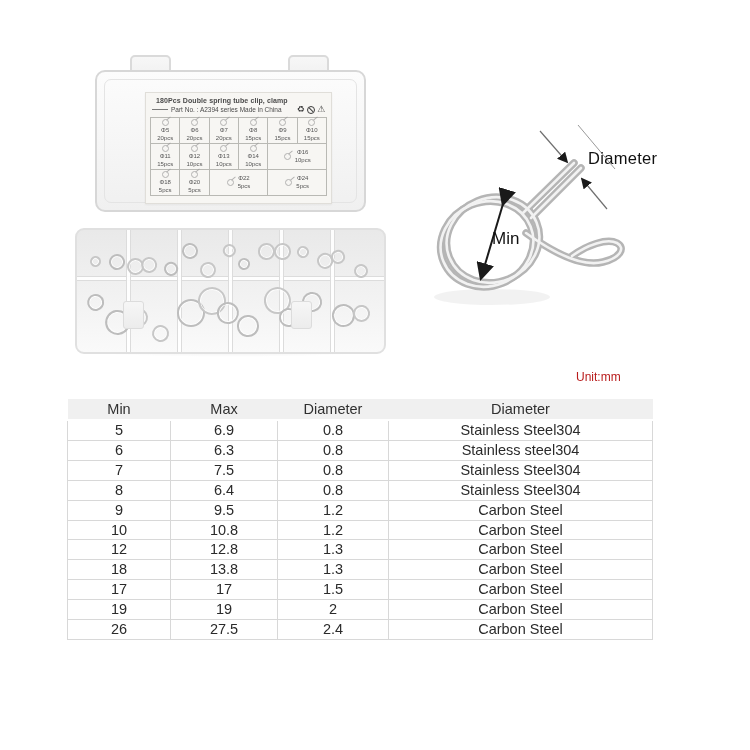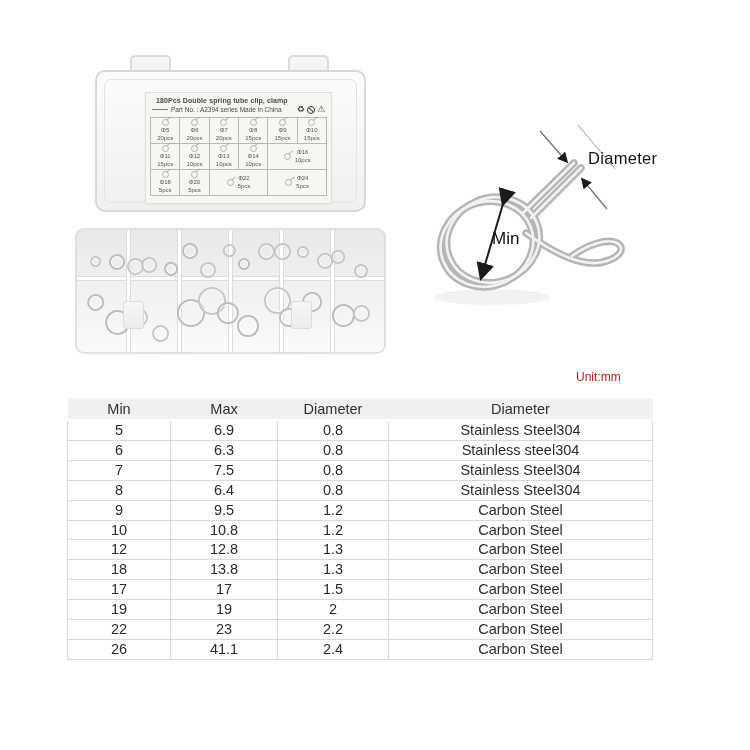--- a/index.html
+++ b/index.html
@@ -345,25 +345,19 @@
         <td>1.5</td>
         <td>Carbon Steel</td>
       </tr>
       <tr>
         <td>19</td>
         <td>19</td>
         <td>2</td>
         <td>Carbon Steel</td>
       </tr>
       <tr>
-        <td>22</td>
-        <td>23</td>
-        <td>2.2</td>
-        <td>Carbon Steel</td>
-      </tr>
-      <tr>
         <td>26</td>
-        <td>41.1</td>
+        <td>27.5</td>
         <td>2.4</td>
         <td>Carbon Steel</td>
       </tr>
     </tbody>
 </table>
 
 </body></html>

